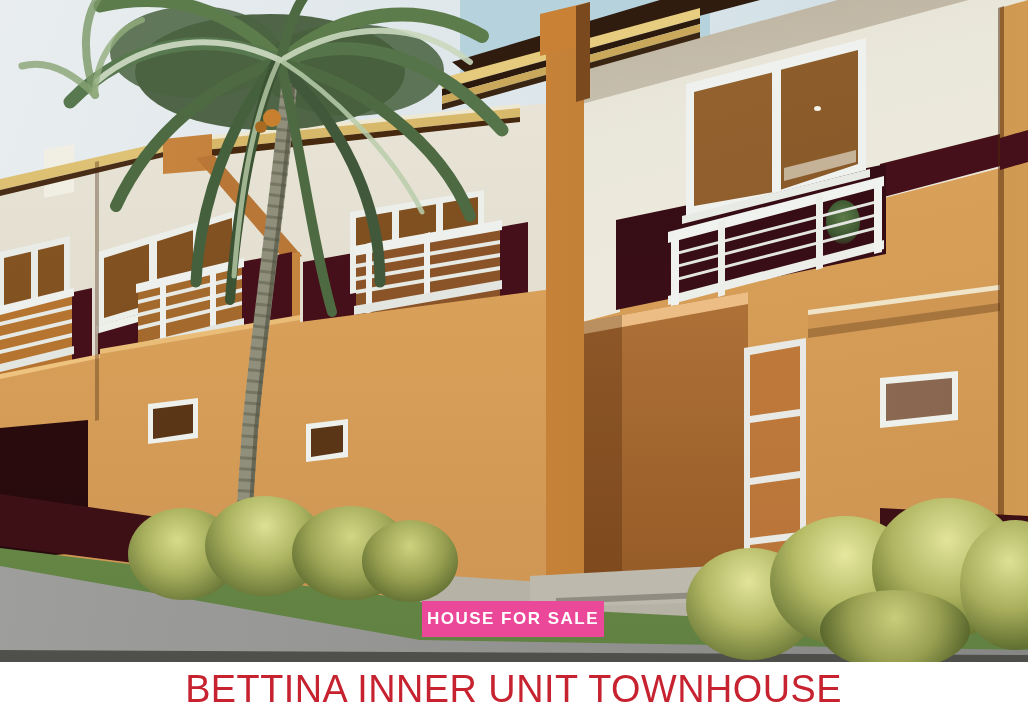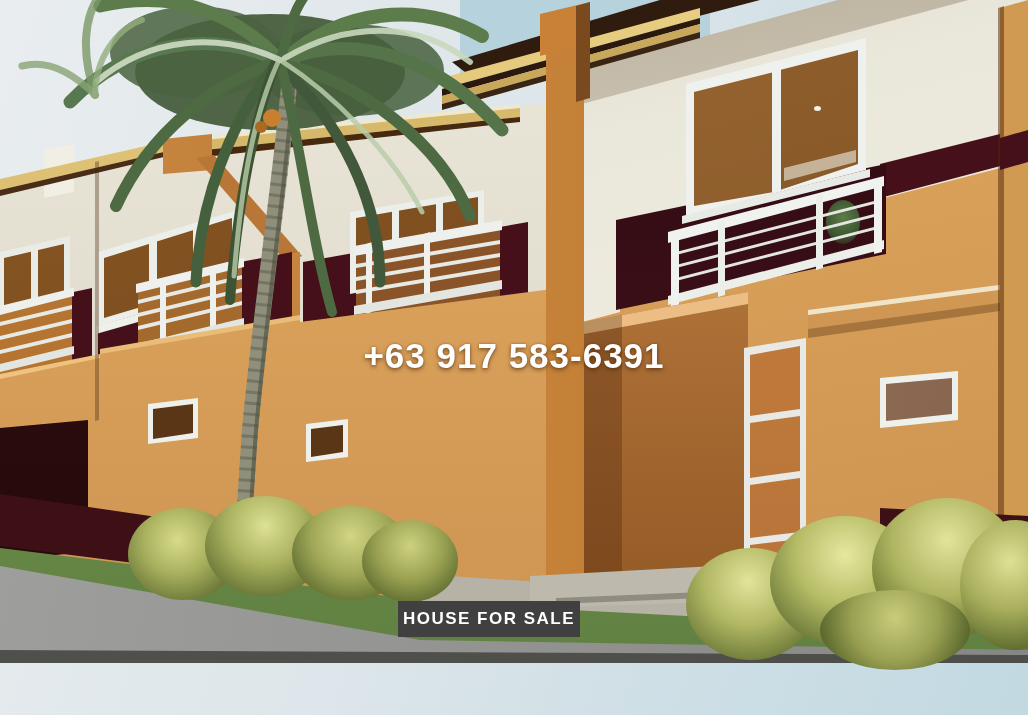--- a/index.html
+++ b/index.html
@@ -4,22 +4,22 @@
 <style>
   html,body{margin:0;padding:0;background:#222;}
   .stage{position:relative;width:1028px;height:715px;margin:0 auto;overflow:hidden;
          font-family:"Liberation Sans",sans-serif;background:#dfe6ea;}
   .s{position:absolute;inset:0;}
   .txt{position:absolute;left:0;width:1028px;text-align:center;color:#fff;}
   .phone{top:336px;font-size:35px;font-weight:bold;letter-spacing:1px;
          text-shadow:0 2px 4px rgba(70,35,5,.6),0 0 2px rgba(70,35,5,.4);}
   .contact{top:381px;font-size:14px;font-weight:bold;letter-spacing:2.2px;
          text-shadow:0 1px 3px rgba(70,35,5,.6);}
-  .badge{position:absolute;left:398px;top:601px;width:182px;height:36px;
-         background:#404040;color:#fff;font-size:17px;font-weight:bold;
+  .badge{position:absolute;left:422px;top:601px;width:182px;height:36px;
+         background:#ec4899;color:#fff;font-size:17px;font-weight:bold;
          letter-spacing:1.5px;display:flex;align-items:center;justify-content:center;}
   .banner{position:absolute;left:0;top:662px;width:1028px;height:53px;background:#ffffff;
           display:flex;align-items:center;justify-content:center;}
   .banner-text{color:#c7222f;font-size:39px;letter-spacing:0.5px;transform:scaleX(.97);
                font-weight:400;white-space:nowrap;}
   .blob{position:absolute;border-radius:50%;}
 </style>
 </head>
 <body>
 
@@ -225,18 +225,20 @@
     <div class="blob" style="left:362px;top:520px;width:96px;height:82px;background:radial-gradient(circle at 50% 32%,#cdd27e 0%,#9aa252 45%,#5f6d30 80%,#445126 100%);"></div>
   </div>
   <div>
     <div class="blob" style="left:686px;top:548px;width:130px;height:112px;background:radial-gradient(circle at 48% 30%,#e2e49b 0%,#b2b864 42%,#6f7c3a 78%,#4c5a2d 100%);"></div>
     <div class="blob" style="left:770px;top:516px;width:150px;height:130px;background:radial-gradient(circle at 50% 30%,#e6e8a0 0%,#b6bc66 42%,#6f7c3a 78%,#4c5a2d 100%);"></div>
     <div class="blob" style="left:872px;top:498px;width:150px;height:140px;background:radial-gradient(circle at 50% 30%,#e2e49b 0%,#aeb460 45%,#68752f 80%,#475428 100%);"></div>
     <div class="blob" style="left:960px;top:520px;width:110px;height:130px;background:radial-gradient(circle at 45% 32%,#dde194 0%,#a8ae5c 45%,#647232 80%,#445126 100%);"></div>
     <div class="blob" style="left:820px;top:590px;width:150px;height:80px;background:radial-gradient(circle at 50% 35%,#c8cd7a 0%,#99a052 48%,#5c6a2e 82%,#414e24 100%);"></div>
   </div>
 
-  <div class="txt phone">+63 917 583-6391</div>
   <div class="badge">
     <span>HOUSE FOR SALE</span>
   </div>
+  <div class="banner">
+    <span class="banner-text">BETTINA INNER UNIT TOWNHOUSE</span>
+  </div>
 
 </div>
 
 </body></html>

